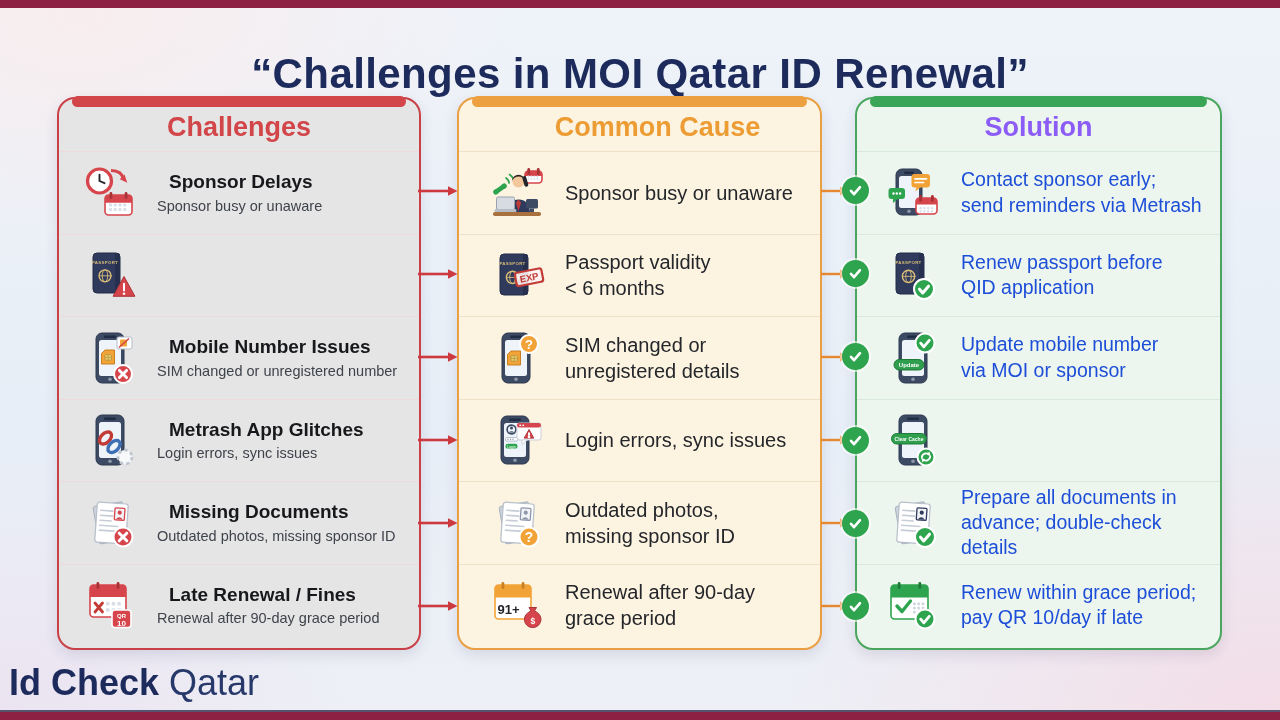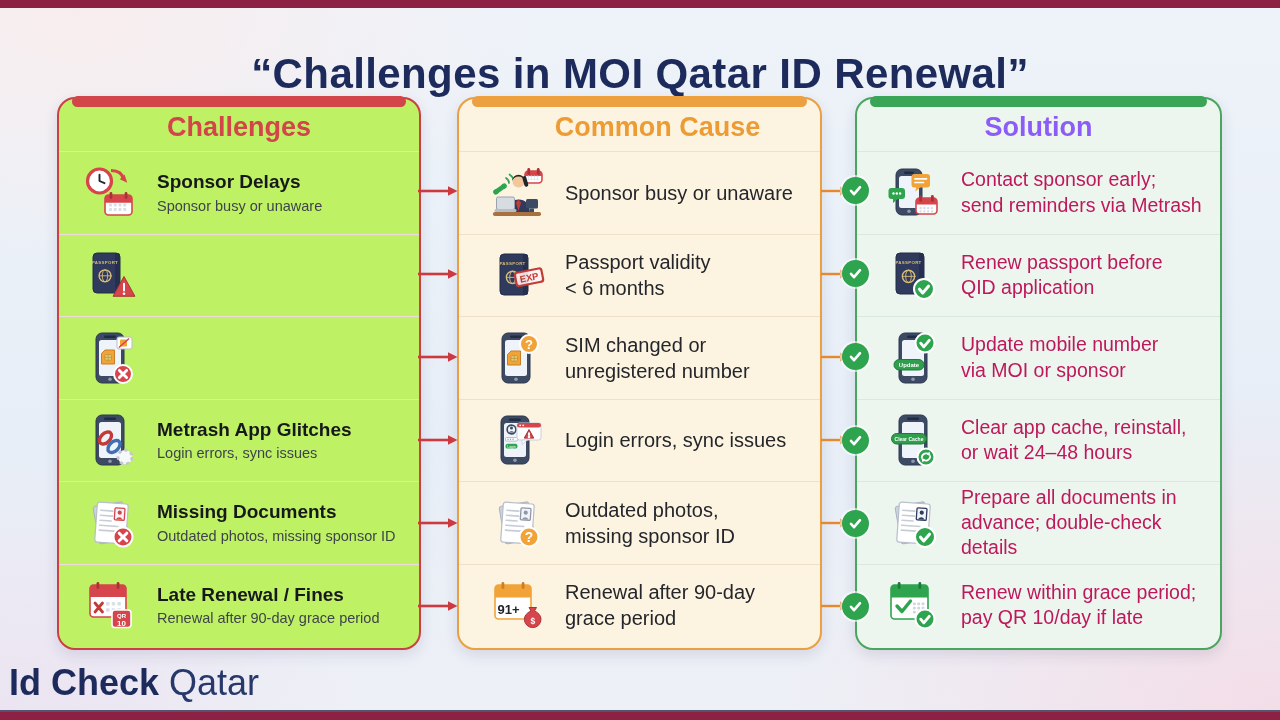--- a/index.html
+++ b/index.html
@@ -16,21 +16,21 @@
   .bar-bottom{position:absolute;bottom:0;left:0;right:0;height:8px;border-top:2px solid #55536e;}
   .main-title{
     position:absolute;top:22px;left:0;width:100%;text-align:center;
     font-size:42px;font-weight:bold;color:#1d2b5c;letter-spacing:.4px;
   }
   .card{
     position:absolute;top:97px;height:553px;border-radius:18px;
     border:2.5px solid;box-sizing:border-box;
     box-shadow:0 5px 14px rgba(45,45,90,.12);
   }
-  #card-challenges{left:57px;width:364px;border-color:#c94046;background:#bef264;}
+  #card-challenges{left:57px;width:364px;border-color:#c94046;background:#e5e5e5;}
   #card-cause{left:457px;width:365px;border-color:#e99f42;background:#fcf4e1;}
   #card-solution{left:855px;width:367px;border-color:#4aa65e;background:#edf6ee;}
   .pill{position:absolute;top:-3px;left:13px;right:13px;height:11px;border-radius:7px;}
   #card-challenges .pill{background:#d24549;}
   #card-cause .pill{background:#eda03f;}
   #card-solution .pill{background:#3aa557;}
   .card h2{margin:13px 0 0;text-align:center;font-size:27px;font-weight:bold;}
   #card-challenges h2{color:#d24549;}
   #card-cause h2{color:#ec9c33;padding-left:36px;}
   #card-solution h2{color:#8b5cf6;}
@@ -39,24 +39,24 @@
   #card-challenges .row{padding:0 8px 0 24px;gap:18px;}
   #card-cause .row{padding:0 8px 0 30px;gap:20px;}
   #card-solution .row{padding:0 6px 0 28px;gap:20px;}
   #card-challenges .row + .row{border-top:1.5px solid #eedadb;}
   #card-cause .row + .row{border-top:1.5px solid #eee1c8;}
   #card-solution .row + .row{border-top:1.5px solid #d9e9dc;}
   #card-challenges .rows{border-top:1.5px solid #eedadb;}
   #card-cause .rows{border-top:1.5px solid #eee1c8;}
   #card-solution .rows{border-top:1.5px solid #d9e9dc;}
   .icon{width:56px;height:56px;flex:0 0 56px;}
-  .c-title{font-size:19px;font-weight:bold;color:#17181c;line-height:1.2;}
+  .c-title{font-size:19px;font-weight:bold;color:#17181c;line-height:1.2;margin-left:12px;}
   .c-sub{font-size:14.5px;color:#3f434b;margin-top:4px;line-height:1.15;}
   .m-text{font-size:20px;color:#24262b;line-height:1.3;max-width:240px;white-space:pre-line;}
-  .s-text{font-size:19.5px;color:#be185d;line-height:1.3;max-width:258px;white-space:pre-line;}
+  .s-text{font-size:19.5px;color:#1d4ed8;line-height:1.3;max-width:258px;white-space:pre-line;}
   .arrow{position:absolute;z-index:4;}
   .check-badge{
     position:absolute;z-index:5;width:27px;height:27px;border-radius:50%;
     display:flex;align-items:center;justify-content:center;
     box-shadow:0 0 0 2px rgba(255,255,255,.55);
   }
   .footer-brand{
     position:absolute;bottom:16px;left:9px;width:100%;
     font-size:36px;color:#1d2b5c;
   }
@@ -120,20 +120,24 @@
  <circle cx="27" cy="49.2" r="1.8" fill="#8f98ab"></circle>
             <path d="M18.5 23.5 l3.5 -3.5 h9.5 v14 h-13 z" fill="#f2a338" stroke="#c97f22"></path>
  <rect x="21.9" y="24.6" width="6.6" height="5.6" rx="1" fill="#e8c96a" stroke="#b8923c" stroke-width="0.8"></rect>
  <path d="M21.9 27.4 h6.6 M25.2 24.6 v5.6" stroke="#b8923c" stroke-width="0.7"></path>
    <rect x="34" y="7" width="15" height="12" rx="2" fill="#fff" stroke="#b7bfca"></rect>
    <rect x="37" y="9.5" width="7" height="7" rx="1" fill="#f2a338"></rect>
             <path d="M36 17.5 L46 8.5" stroke="#d6454b" stroke-width="1.6"></path>
    <circle cx="40" cy="44" r="9" fill="#d6454b" stroke="#fff" stroke-width="2"></circle>
             <path d="M36.4 40.4 L43.6 47.6 M43.6 40.4 L36.4 47.6" stroke="#fff" stroke-width="2.88" stroke-linecap="round"></path>
           </svg></span>
+        <div>
+          <div class="c-title">Mobile Number Issues</div>
+          <div class="c-sub">SIM changed or unregistered number</div>
+        </div>
       </div>
       <div class="row">
         <span class="icon"><svg viewBox="0 0 56 56" width="56" height="56">
             <rect x="13" y="3" width="28" height="50" rx="6" fill="#3d4a63" stroke="#2c3850"></rect>
  <rect x="16" y="10" width="22" height="36" rx="2.5" fill="#eef4fa"></rect>
  <rect x="21" y="5.6" width="12" height="2.4" rx="1.2" fill="#202c44"></rect>
  <circle cx="27" cy="49.2" r="1.8" fill="#8f98ab"></circle>
    <ellipse cx="22.5" cy="26" rx="7.2" ry="4.6" fill="none" stroke="#c23b36" stroke-width="3.4" transform="rotate(-45 22.5 26)"></ellipse>
    <ellipse cx="31" cy="34.5" rx="7.2" ry="4.6" fill="none" stroke="#3f6fb5" stroke-width="3.4" transform="rotate(-45 31 34.5)"></ellipse>
    <circle cx="42" cy="45" r="7" fill="#f7f8fa" stroke="#c1c7d0" stroke-width="2.8" stroke-dasharray="3.4 3"></circle>
@@ -249,21 +253,21 @@
  <rect x="16" y="10" width="22" height="36" rx="2.5" fill="#eef4fa"></rect>
  <rect x="21" y="5.6" width="12" height="2.4" rx="1.2" fill="#202c44"></rect>
  <circle cx="27" cy="49.2" r="1.8" fill="#8f98ab"></circle>
             <path d="M18.5 24.5 l3.5 -3.5 h9.5 v14 h-13 z" fill="#f2a338" stroke="#c97f22"></path>
  <rect x="21.9" y="25.6" width="6.6" height="5.6" rx="1" fill="#e8c96a" stroke="#b8923c" stroke-width="0.8"></rect>
  <path d="M21.9 28.4 h6.6 M25.2 25.6 v5.6" stroke="#b8923c" stroke-width="0.7"></path>
             <circle cx="40" cy="14" r="9" fill="#f2a338" stroke="#fff" stroke-width="2"></circle>
             <text x="40" y="18.5" font-size="13.049999999999999" font-weight="bold" fill="#fff" text-anchor="middle" font-family="Liberation Sans, sans-serif">?</text>
           </svg></span>
         <div class="m-text">SIM changed or
-unregistered number</div>
+unregistered details</div>
       </div>
       <div class="row">
         <span class="icon"><svg viewBox="0 0 56 56" width="56" height="56">
             <rect x="12" y="4" width="28" height="48" rx="6" fill="#3d4a63" stroke="#2c3850"></rect>
  <rect x="15" y="11" width="22" height="34" rx="2.5" fill="#eef4fa"></rect>
  <rect x="20" y="6.6" width="12" height="2.4" rx="1.2" fill="#202c44"></rect>
  <circle cx="26" cy="48.2" r="1.8" fill="#8f98ab"></circle>
    <circle cx="22.5" cy="17.5" r="4.4" fill="none" stroke="#3d4a63" stroke-width="1.6"></circle>
    <circle cx="22.5" cy="16" r="1.5" fill="#3d4a63"></circle>
             <path d="M19.6 20.6 q2.9 -2.8 5.8 0" fill="#3d4a63"></path>
@@ -387,22 +391,20 @@
  <rect x="22" y="5.6" width="12" height="2.4" rx="1.2" fill="#202c44"></rect>
  <circle cx="28" cy="49.2" r="1.8" fill="#8f98ab"></circle>
    <rect x="6.5" y="21.5" width="35" height="10.5" rx="5.2" fill="#2f9e4d" stroke="#1f7a39"></rect>
    <text x="24" y="28.8" font-size="5" font-weight="bold" fill="#fff" text-anchor="middle" font-family="Liberation Sans, sans-serif">Clear Cache</text>
    <circle cx="41" cy="45" r="8.5" fill="#2ea44f" stroke="#fff" stroke-width="2"></circle>
    <path d="M36.8 45.5 a4.4 4.4 0 0 1 7.4 -2.9" fill="none" stroke="#fff" stroke-width="1.8" stroke-linecap="round"></path>
    <polygon points="44.4,39.6 45.6,44 41.8,42.6" fill="#fff"></polygon>
    <path d="M45.2 44.5 a4.4 4.4 0 0 1 -7.4 2.9" fill="none" stroke="#fff" stroke-width="1.8" stroke-linecap="round"></path>
    <polygon points="37.6,50.4 36.4,46 40.2,47.4" fill="#fff"></polygon>
           </svg></span>
-        <div class="s-text">Clear app cache, reinstall,
-or wait 24–48 hours</div>
       </div>
       <div class="row">
         <span class="icon"><svg viewBox="0 0 56 56" width="56" height="56">
             <g transform="rotate(-10 27 28)">
               <rect x="13" y="9" width="30" height="38" rx="2.5" fill="#ccd3dc" stroke="#aab3bf"></rect>
             </g>
  <g transform="rotate(4 28 28)">
               <rect x="13" y="8" width="31" height="40" rx="2.5" fill="#fff" stroke="#b7bfca" stroke-width="1.2"></rect>
  <path d="M17 16 h12 M17 21 h12 M17 26 h11 M17 31 h18 M17 36 h18" stroke="#c6cdd6" stroke-width="1.7" stroke-linecap="round"></path>
  <rect x="31" y="12.5" width="10" height="12" rx="1" fill="#f1f3f6" stroke="#2f3a5c" stroke-width="1.3"></rect>

